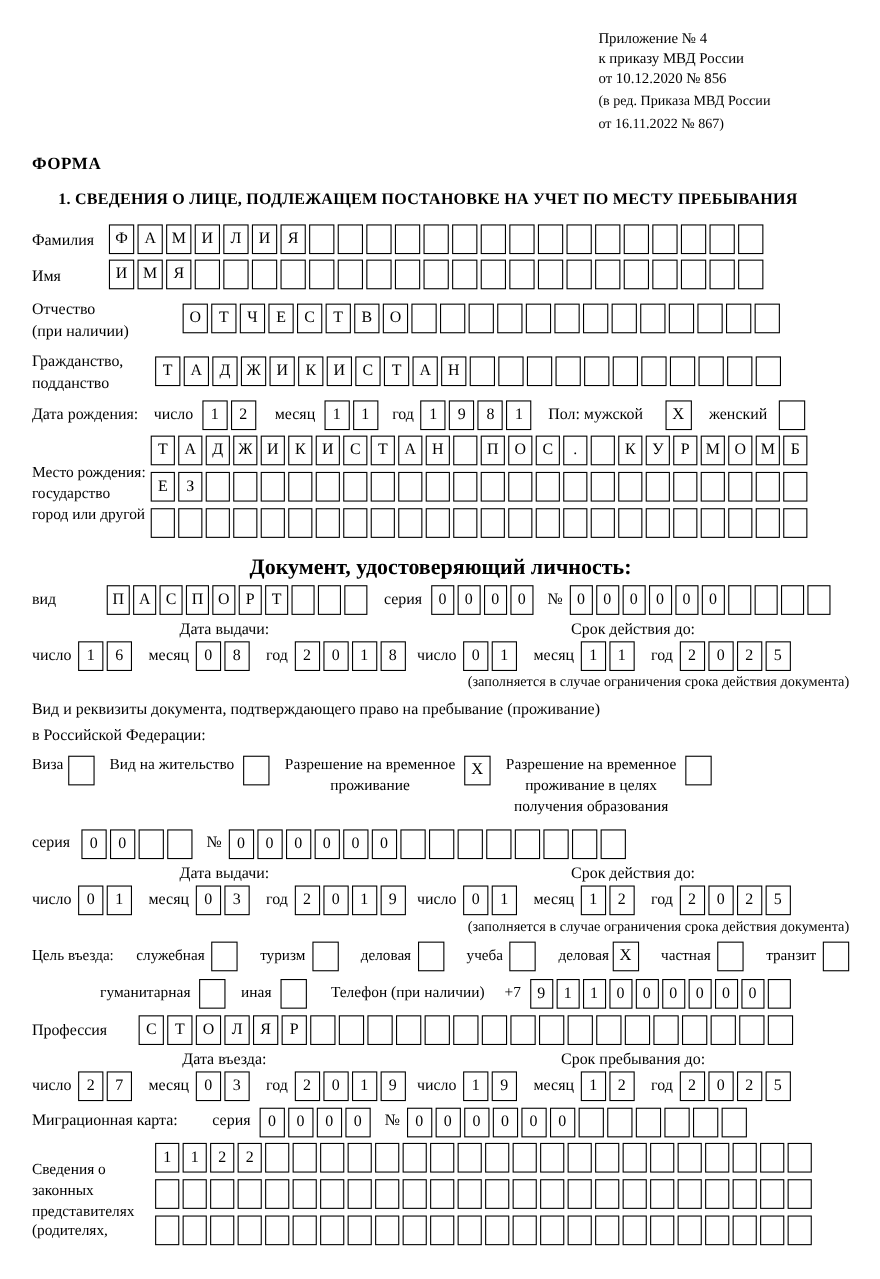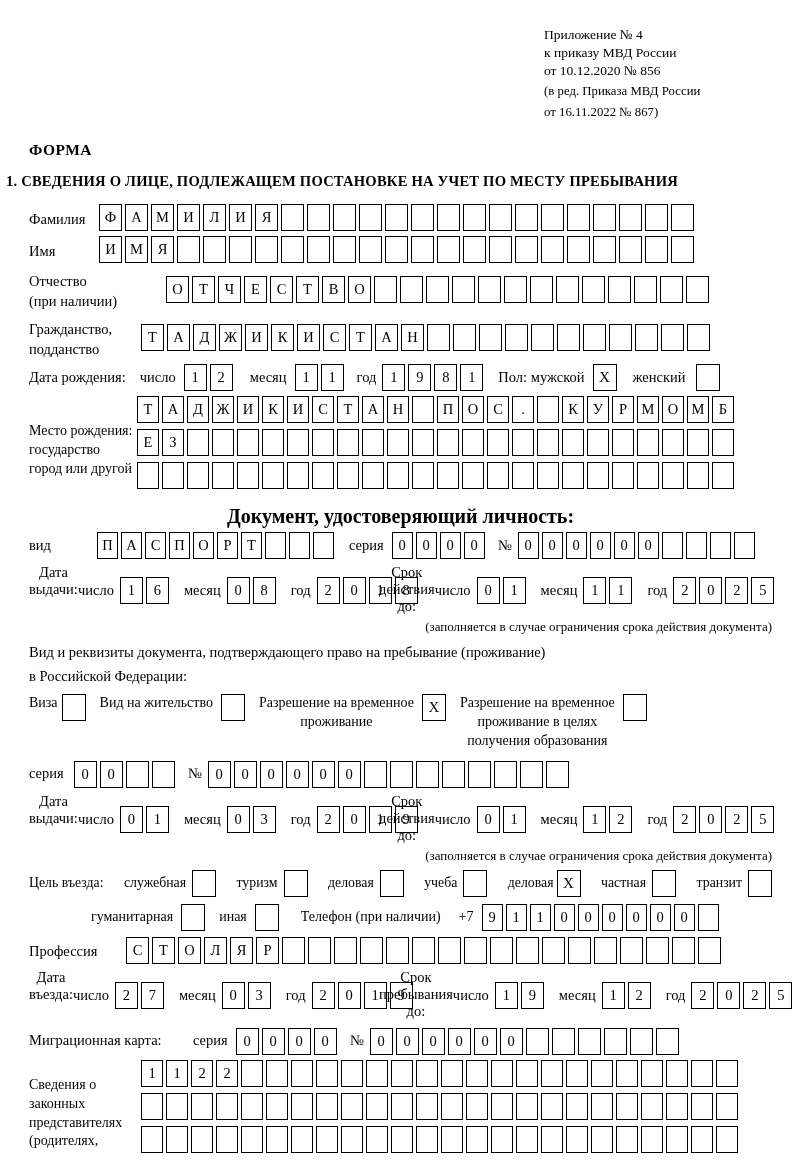--- a/index.html
+++ b/index.html
@@ -8,39 +8,39 @@
   .page{padding:26px 28px 10px 29px;box-sizing:border-box;width:800px;height:1163px;position:relative;}
 
   
   .hdr{width:228px;margin-left:auto;font-size:13.5px;line-height:1.32;}
   .hdr .small{font-size:12.8px;margin-top:4px;}
   .forma{font-weight:bold;font-size:15.5px;margin:20px 6px 14px 0;letter-spacing:.5px;}
 
   
   .title{text-align:center;font-weight:bold;font-size:15.5px;line-height:1.55;margin-bottom:16px;}
   .blank-line{display:inline-block;width:58px;border-bottom:2px solid #333;height:12px;margin-left:10px;}
-  .sec-head{font-weight:bold;font-size:14.6px;margin:0 0 14px -23px;letter-spacing:.2px;}
+  .sec-head{font-weight:bold;font-size:14.6px;margin:0 0 14px -23px;letter-spacing:.2px;text-align:center;}
 
   
   .frow{display:flex;align-items:center;margin-bottom:5px;}
   .lbl{font-size:14.5px;line-height:1.35;padding-top:4px;flex:none;}
   .lbl2{font-size:14.5px;line-height:1.5;flex:none;}
   .cells{display:inline-flex;flex:none;}
   .cell{width:23px;height:27px;box-sizing:border-box;border:1.5px solid #000;margin-right:3px;
         display:inline-flex;align-items:center;justify-content:center;font-size:14.5px;flex:none;}
   .tight .cell{width:22px;}
   .slim .cell{width:21px;margin-right:3px;}
   .cb{width:24px;height:27px;box-sizing:border-box;border:1.5px solid #000;display:inline-flex;
       align-items:center;justify-content:center;font-size:15px;flex:none;}
   .stack{margin-bottom:5px;}
   .stack .frow{margin-bottom:6px;}
 
   
   .dates{display:flex;margin-bottom:2px;}
-  .dcol{display:flex;flex-direction:row;}
+  .dcol{display:flex;flex-direction:column;}
   .dcol-l{width:350px;}
   .dcol-r{flex:1;}
   .dhead{text-align:center;font-size:14.5px;margin-bottom:2px;}
   .dfields{display:flex;align-items:center;font-size:14.5px;}
   .dfields .t{margin:0 6px 0 0;}
   .dfields .g{margin-left:12px;margin-right:6px;}
   .note{font-size:13px;text-align:right;margin:1px 0 6px 0;}
 
   .intro{font-size:14.5px;line-height:1.6;}
   .opts{display:flex;align-items:flex-start;margin:6px 0 10px 0;font-size:14px;}
@@ -206,21 +206,21 @@
         <span class="cell">1</span>
         <span class="cell">1</span>
       </span>
     <span class="lbl2" style="margin:0 6px 0 10px">год</span>
     <span class="cells">
         <span class="cell">1</span>
         <span class="cell">9</span>
         <span class="cell">8</span>
         <span class="cell">1</span>
       </span>
-    <span class="lbl2" style="margin:0 8px 0 12px">Пол: мужской</span>
+    <span class="lbl2" style="margin:0 20px 0 12px">Пол: мужской</span>
     <span class="cb">X</span>
     <span class="lbl2" style="margin:0 10px 0 16px">женский</span>
     <span class="cb"></span>
   </div>
 
   <div class="frow" style="margin-top:4px">
     <div class="lbl" style="width:108px;font-size:14px">
       <div>Место рождения:</div>
       <div>государство</div>
       <div>город или другой</div>

